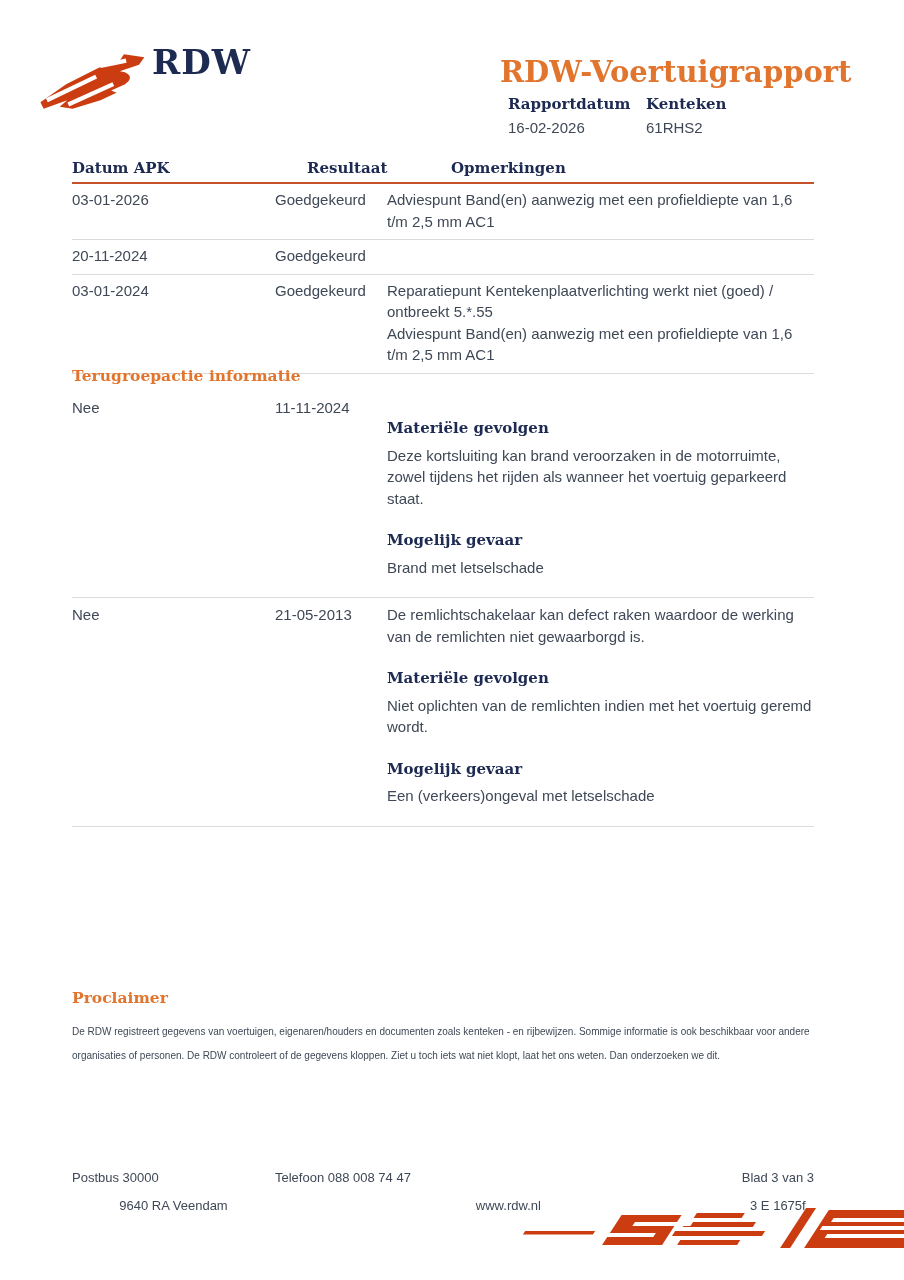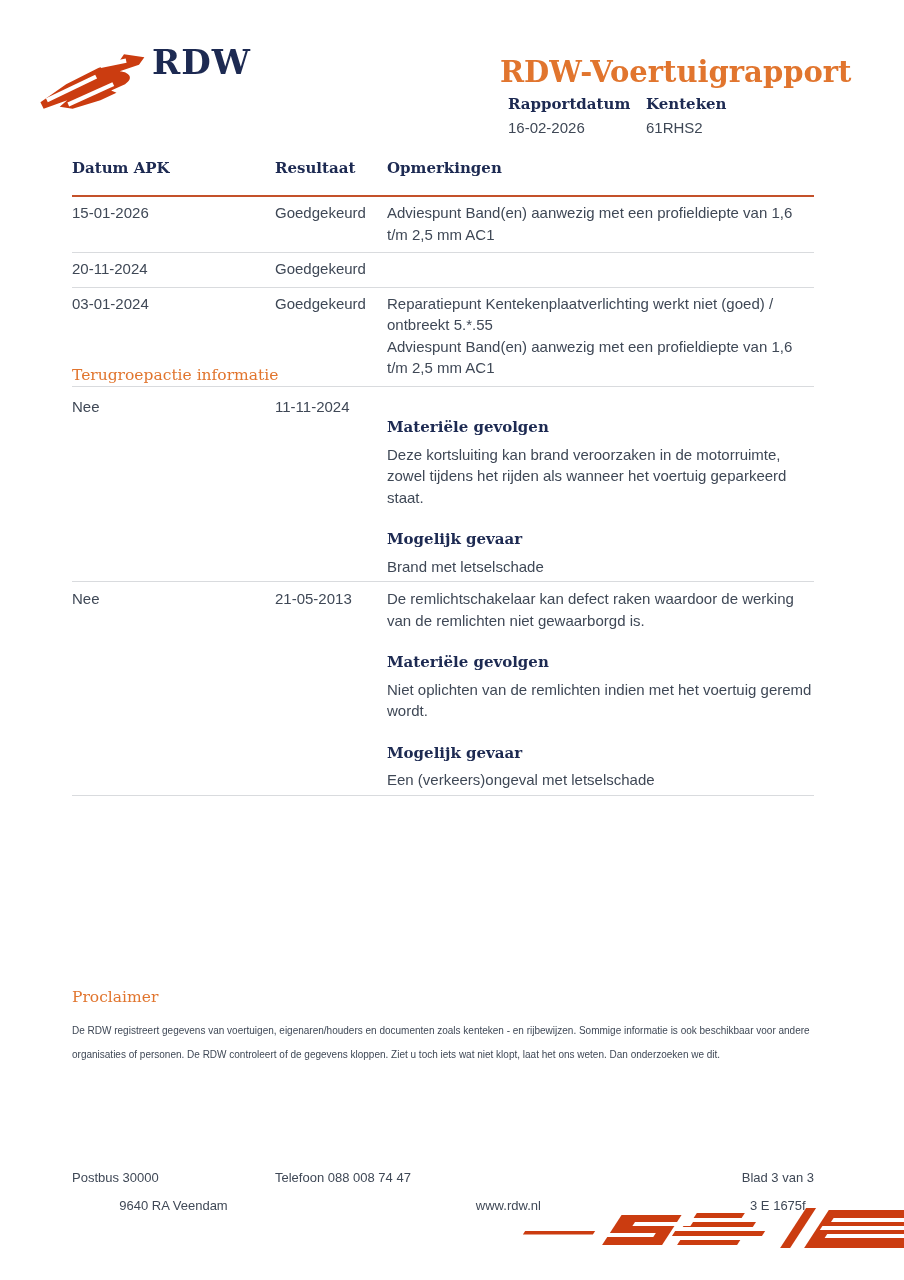--- a/index.html
+++ b/index.html
@@ -32,43 +32,44 @@
     font-family:"DejaVu Serif", serif; font-weight:bold;
     font-size:15px; color:var(--navy);
   }
   .meta-value { margin-top:6px; font-size:15px; color:var(--text); }
 
   
   .tbl { width:742px; }
   .tbl-row { display:grid; grid-template-columns:203px 112px 1fr; }
   .tbl-head {
     border-bottom:2px solid var(--rule);
-    padding-bottom:18px;
+    padding-bottom:5px;
+    gap:32px;
   }
   .tbl-head .th {
     font-family:"DejaVu Serif", serif; font-weight:bold;
     font-size:15px; color:var(--navy);
   }
   .tbl-body-row {
     padding:5px 0 7px 0;
     border-bottom:1px solid var(--divider);
     font-size:15px; line-height:21.5px; color:var(--text);
   }
   .remark-para { margin:0; }
 
   .apk-table { position:absolute; left:72px; top:159px; }
 
   
   .recall { position:absolute; left:72px; top:366px; }
   .section-title {
-    font-family:"DejaVu Serif", serif; font-weight:normal;
+    font-family:"DejaVu Serif", serif; font-weight:bold;
     font-size:15.5px; color:var(--accent);
     margin-bottom:6px;
   }
-  .recall .tbl-body-row { padding:6px 0 4px 0; }
+  .recall .tbl-body-row { padding:6px 0 19px 0; }
   .sub-heading {
     font-family:"DejaVu Serif", serif; font-weight:bold;
     font-size:15px; color:var(--navy);
     margin-top:21px; margin-bottom:5px;
   }
 
   
   .proclaimer { position:absolute; left:72px; top:988px; width:742px; }
   .proclaimer-text {
     margin-top:13px;
@@ -116,21 +117,21 @@
   </div>
 
   <div class="tbl apk-table">
     <div class="tbl-row tbl-head">
       <div class="th">Datum APK</div>
       <div class="th">Resultaat</div>
       <div class="th">Opmerkingen</div>
     </div>
 
     <div class="tbl-row tbl-body-row">
-      <div>15-01-2026</div>
+      <div>03-01-2026</div>
       <div>Goedgekeurd</div>
       <div>
         <p class="remark-para">Adviespunt Band(en) aanwezig met een profieldiepte van 1,6 t/m 2,5 mm AC1</p>
       </div>
     </div>
 
     <div class="tbl-row tbl-body-row">
       <div>20-11-2024</div>
       <div>Goedgekeurd</div>
       <div></div>

